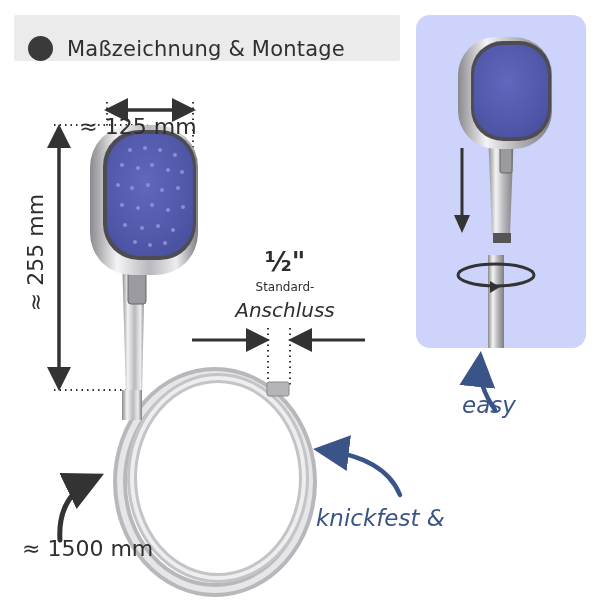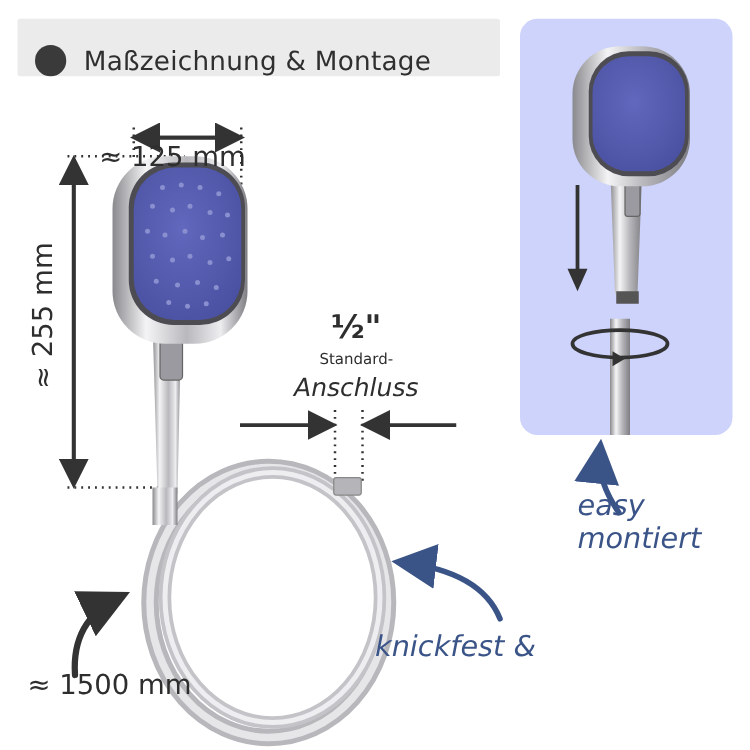--- a/index.html
+++ b/index.html
@@ -149,20 +149,19 @@
 <div class="abs dim" style="left:-40px;top:240px;width:150px;transform:rotate(-90deg);text-align:center;">≈ 255 mm</div>
 
 <div class="abs dim" style="left:22px;top:536px;">≈ 1500 mm</div>
 
 <div class="abs center" style="left:205px;top:248px;width:160px;">
   <div style="font-size:26px;font-weight:bold;line-height:28px;color:#2e2e2e;">½"</div>
   <div style="font-size:12px;line-height:23px;color:#2e2e2e;">Standard-</div>
   <div style="font-size:20px;line-height:23px;color:#2e2e2e;font-style:italic;">Anschluss</div>
 </div>
 
-<div class="abs hand" style="left:300px;top:505px;font-style:italic;">
+<div class="abs hand" style="left:316px;top:505px;font-style:italic;">
   <div>knickfest &amp;</div>
 </div>
 
 <div class="abs hand" style="left:462px;top:392px;text-align:left;width:120px;">
   <div style="padding-right:22px;">easy</div>
-  <div>montiert</div>
 </div>
 
 </body></html>

